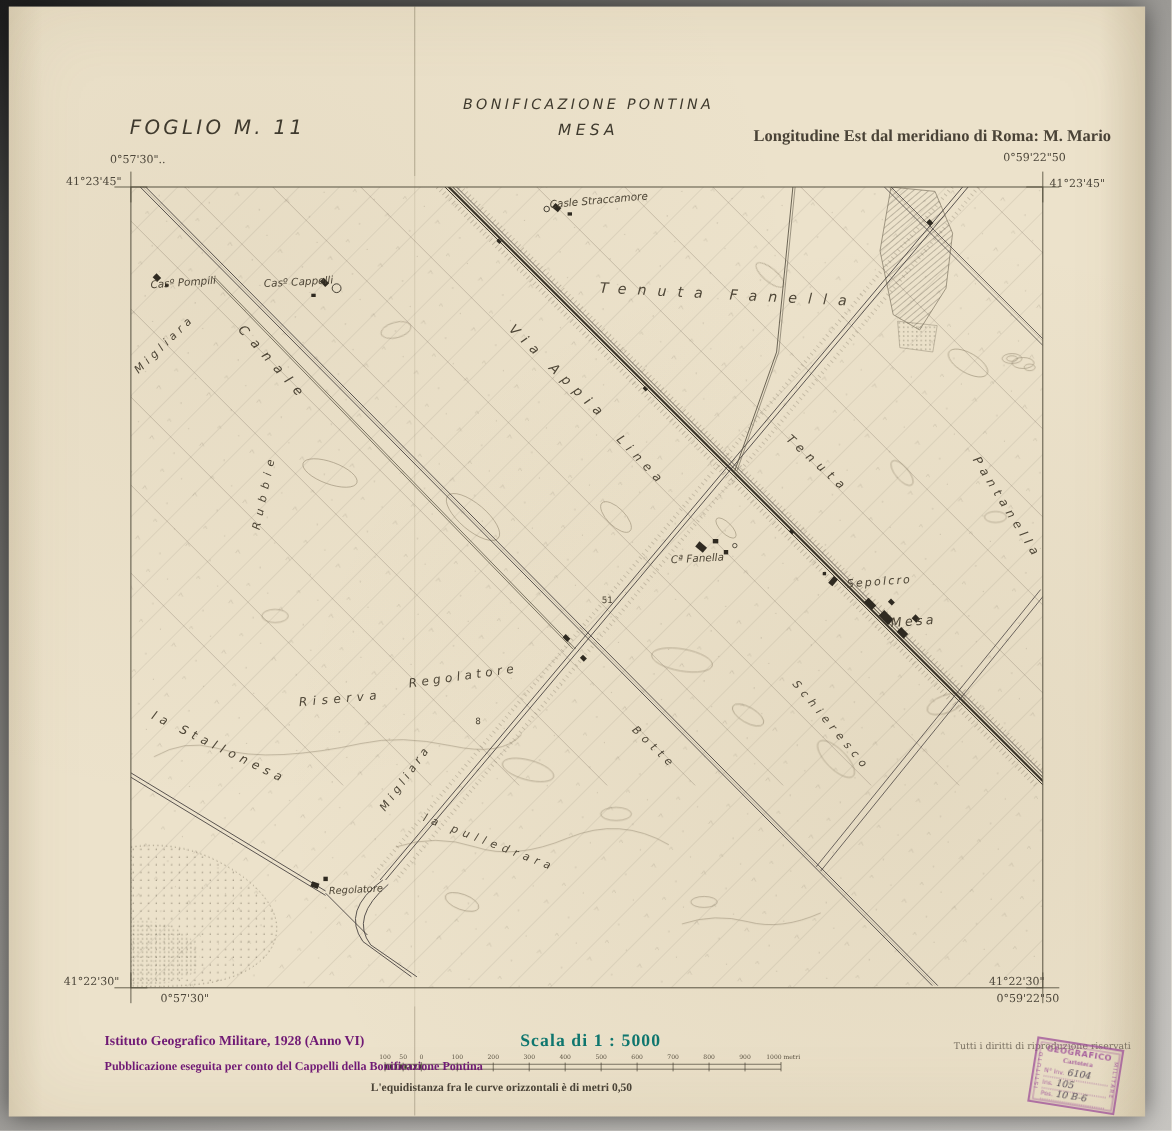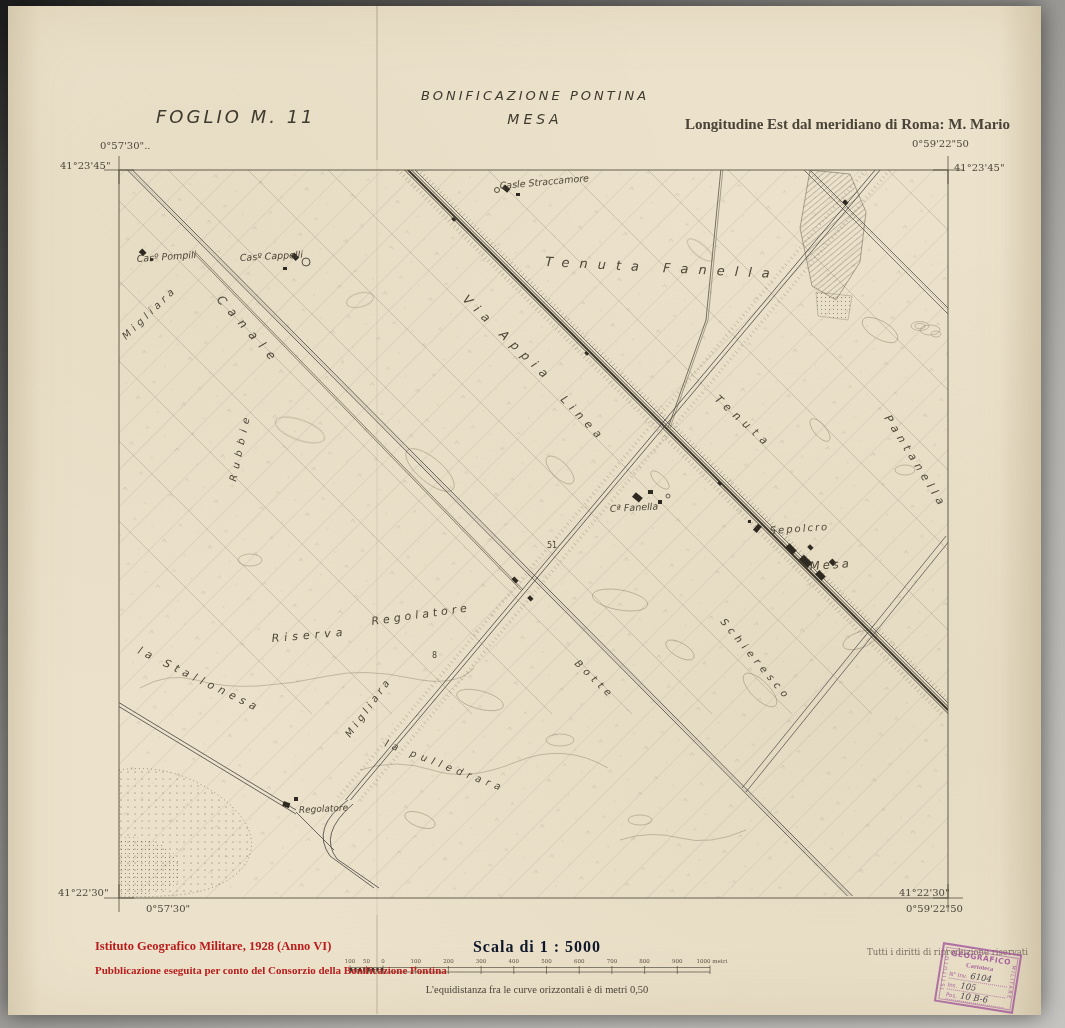--- a/index.html
+++ b/index.html
@@ -13,38 +13,38 @@
     background:
       radial-gradient(ellipse at 18% 25%, rgba(128,106,62,.05), transparent 45%),
       radial-gradient(ellipse at 80% 70%, rgba(128,106,62,.07), transparent 50%),
       linear-gradient(to right, rgba(120,100,60,.12), rgba(120,100,60,0) 3%, rgba(120,100,60,0) 96%, rgba(120,100,60,.16)),
       #ece2cb;
     box-shadow:0 0 22px rgba(0,0,0,.55), inset 0 0 70px rgba(140,118,70,.13);
   }
   .layer{position:absolute;inset:0;}
   .abs{position:absolute;white-space:nowrap;}
   .hand-italic{font-family:"DejaVu Sans",sans-serif;font-style:italic;color:#3f3a2e;}
-  .foglio{left:118px;top:106px;font-size:18px;letter-spacing:3px;margin-left:38px;}
+  .foglio{left:118px;top:106px;font-size:18px;letter-spacing:3px;}
   .title{left:330px;top:88px;width:410px;text-align:center;font-size:13px;letter-spacing:3px;}
   .subtitle{left:330px;top:111px;width:410px;text-align:center;font-size:14px;letter-spacing:4px;}
   .lon-note{right:55px;top:116px;font-family:"Liberation Serif","DejaVu Serif",serif;font-weight:bold;font-size:15px;color:#4a4337;}
   .coord{font-family:"DejaVu Serif",serif;font-size:10px;color:#4c463a;}
   .c-tl-lon{left:100px;top:140px;}
   .c-tl-lat{left:60px;top:160px;}
   .c-tr-lon{left:912px;top:138px;}
   .c-tr-lat{left:954px;top:162px;}
   .c-bl-lat{left:58px;top:887px;}
   .c-bl-lon{left:146px;top:903px;}
   .c-br-lat{left:899px;top:887px;}
   .c-br-lon{left:906px;top:903px;}
-  .serif-b{font-family:"Liberation Serif","DejaVu Serif",serif;font-weight:bold;color:#b91c1c;}
+  .serif-b{font-family:"Liberation Serif","DejaVu Serif",serif;font-weight:bold;color:#701a75;}
   .institute{left:95px;top:939px;font-size:12.5px;}
   .publication{left:95px;top:964px;font-size:11px;}
-  .scala{left:387px;top:938px;width:300px;text-align:center;font-family:"Liberation Serif","DejaVu Serif",serif;font-weight:600;font-size:16px;letter-spacing:1px;color:#0f172a;}
-  .equidist{left:337px;top:984px;width:400px;text-align:center;font-family:"Liberation Serif","DejaVu Serif",serif;font-weight:normal;font-size:10.5px;color:#4a4337;}
+  .scala{left:387px;top:938px;width:300px;text-align:center;font-family:"Liberation Serif","DejaVu Serif",serif;font-weight:600;font-size:16px;letter-spacing:1px;color:#0f766e;}
+  .equidist{left:337px;top:984px;width:400px;font-family:"Liberation Serif","DejaVu Serif",serif;font-weight:bold;font-size:10.5px;color:#4a4337;}
   .rights{left:843px;top:947px;font-family:"DejaVu Serif",serif;font-size:8.5px;color:#7a7162;margin-left:24px;}
   
   .stamp{
     position:absolute;left:938px;top:948px;width:76px;height:56px;
     transform:rotate(9deg);border:2px solid rgba(158,80,152,.8);
     color:rgba(158,80,152,.92);opacity:.95;
   }
   .stamp::after{content:"";position:absolute;inset:1.5px;border:1px solid rgba(158,80,152,.55);}
   .stamp .st{position:absolute;left:0;right:0;top:3px;text-align:center;font-size:7.5px;font-weight:bold;letter-spacing:.5px;}
   .stamp .sv-l{position:absolute;left:1px;top:10px;writing-mode:vertical-rl;transform:rotate(180deg);font-size:5px;letter-spacing:1.5px;}
@@ -317,21 +317,21 @@
   <div class="abs coord c-tl-lon">0°57'30"..</div>
   <div class="abs coord c-tl-lat">41°23'45"</div>
   <div class="abs coord c-tr-lon">0°59'22"50</div>
   <div class="abs coord c-tr-lat">41°23'45"</div>
   <div class="abs coord c-bl-lat">41°22'30"</div>
   <div class="abs coord c-bl-lon">0°57'30"</div>
   <div class="abs coord c-br-lat">41°22'30"</div>
   <div class="abs coord c-br-lon">0°59'22"50</div>
 
   <div class="abs serif-b institute">Istituto Geografico Militare, 1928  (Anno VI)</div>
-  <div class="abs serif-b publication">Pubblicazione eseguita per conto del Consorzio della Bonificazione Pontina</div>
+  <div class="abs serif-b publication">Pubblicazione eseguita per conto del Cappelli della Bonificazione Pontina</div>
   <div class="abs scala">Scala di 1 : 5000</div>
   <div class="abs equidist">L'equidistanza fra le curve orizzontali è di metri 0,50</div>
   <div class="abs rights">Tutti i diritti di riproduzione riservati</div>
 
   <div class="stamp">
     <div class="st">GEOGRAFICO</div>
     <div class="sv-l">ISTITUTO</div>
     <div class="sv-r">MILITARE</div>
     <div class="sc">Cartoteca</div>
     <div class="srow r1">

